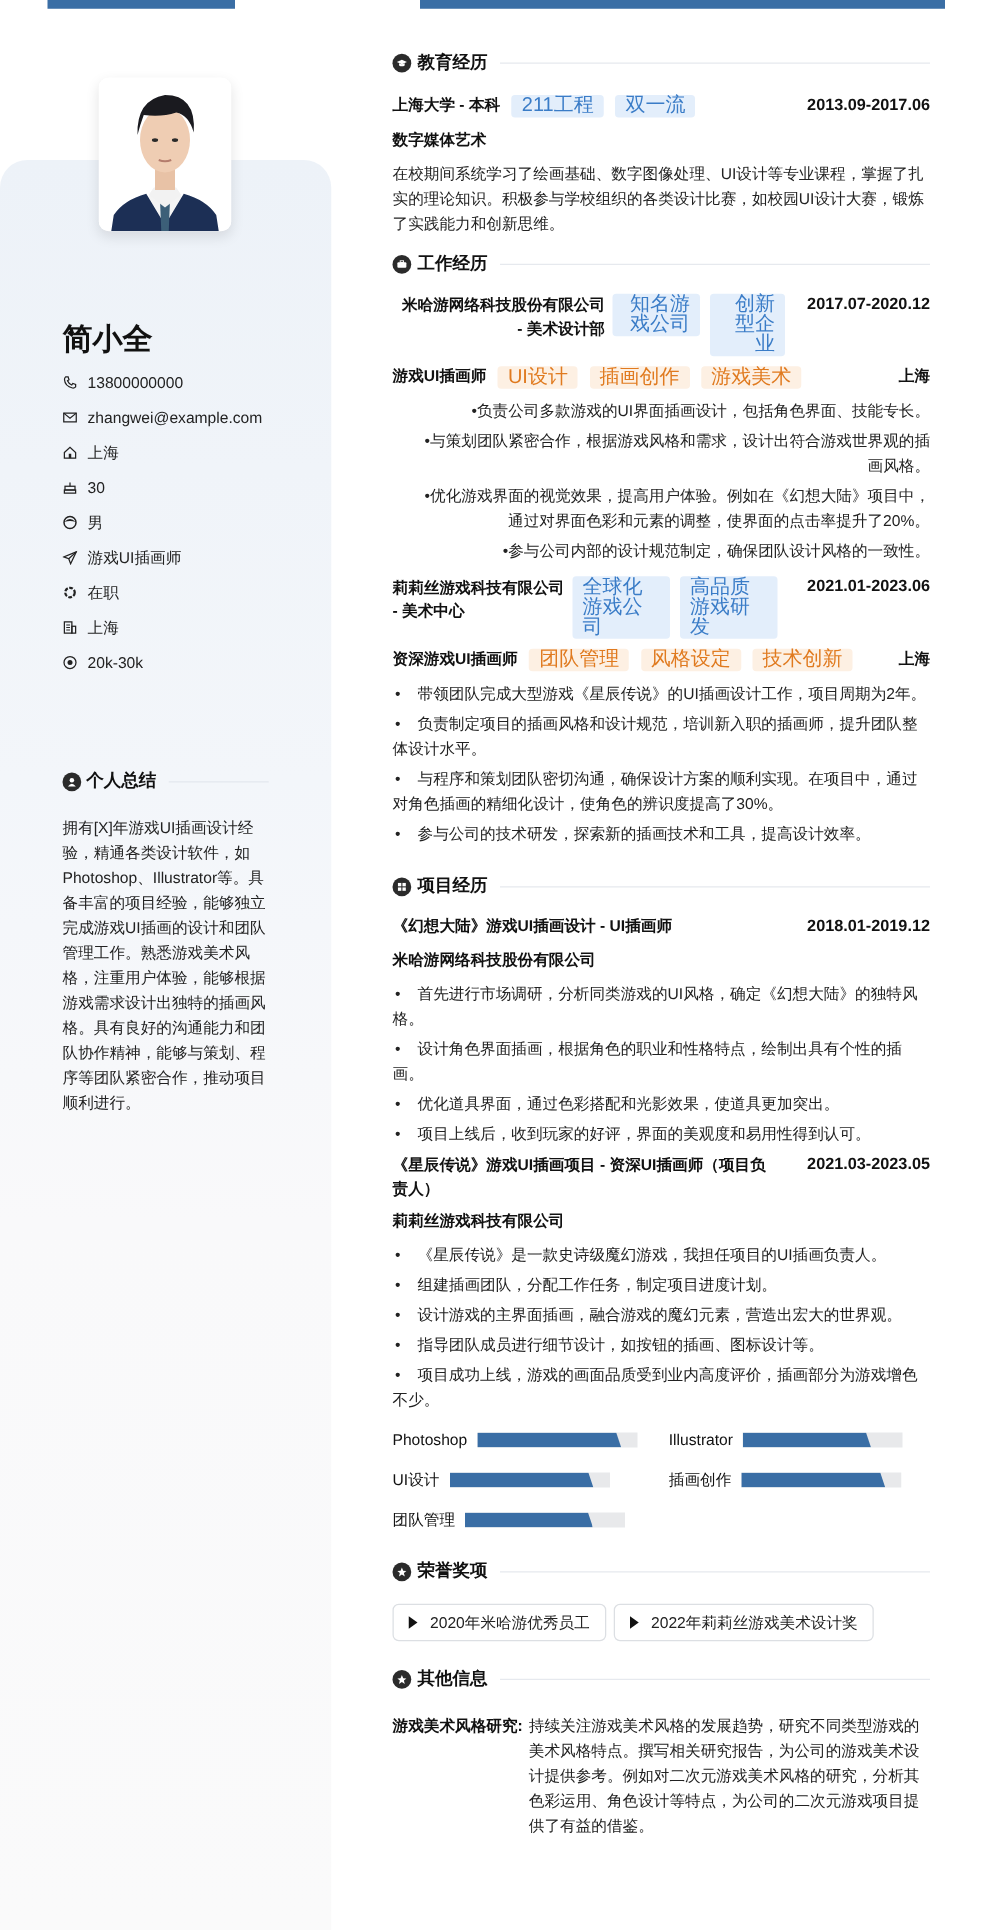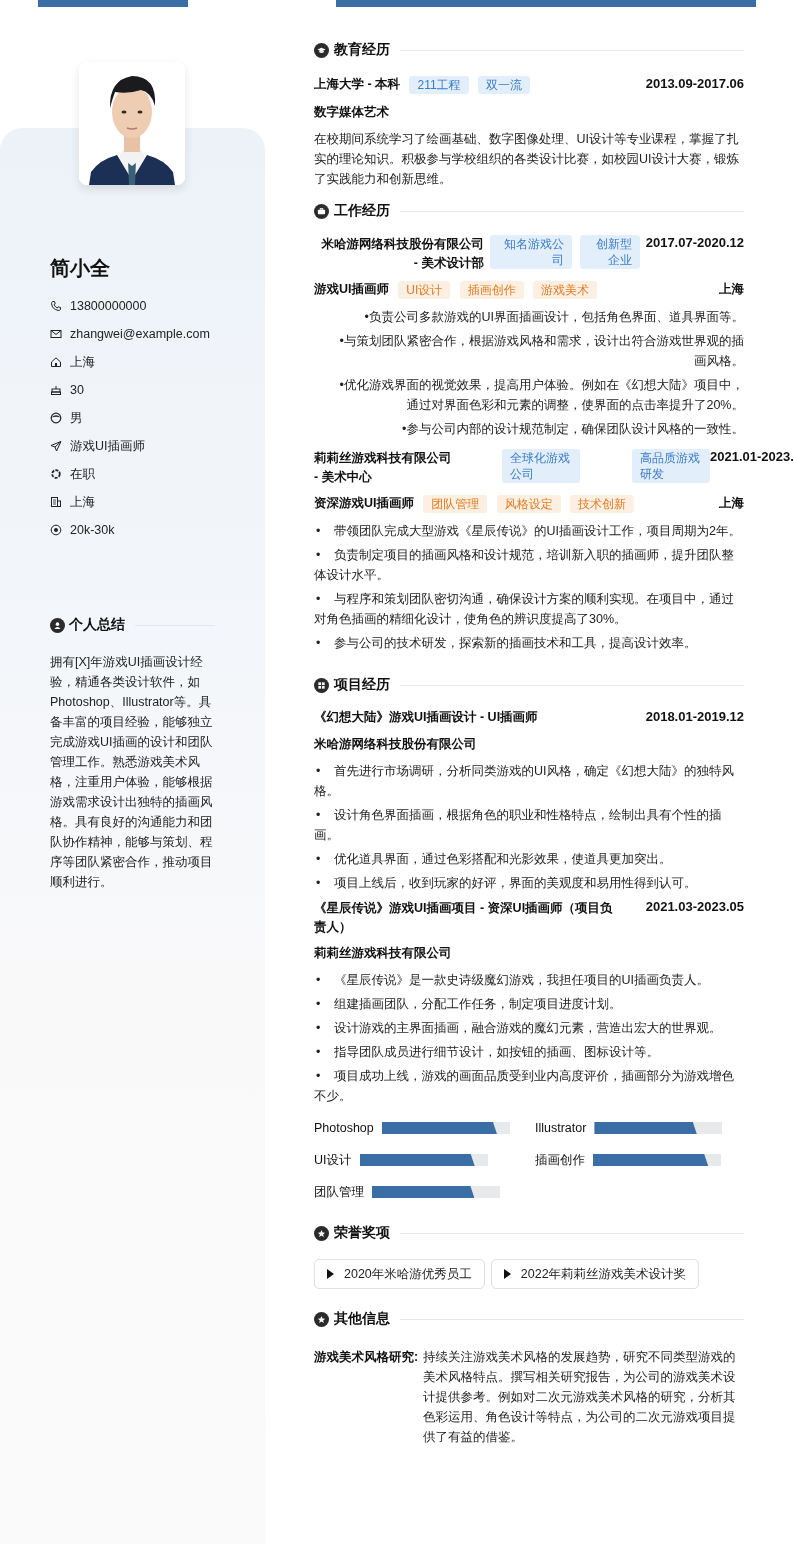--- a/index.html
+++ b/index.html
@@ -13,42 +13,42 @@
   .sidebar-bg {
     position: absolute; left: 0; top: 128px; width: 265px; height: 1416px;
     border-radius: 22px 22px 0 0;
     background: linear-gradient(to bottom, #edf2f8 0%, #f3f6fa 35%, #f9f9fa 60%, #fafafa 100%);
   }
   .photo {
     position: absolute; left: 79px; top: 62px; width: 106px; height: 123px;
     background: #fff; border-radius: 8px; box-shadow: 0 4px 10px rgba(0,0,0,0.10);
     overflow: hidden;
   }
-  .name { position: absolute; left: 50px; top: 255px; font-size: 20px; font-weight: bold; color: #111; }
+  .name { position: absolute; left: 50px; top: 255px; font-size: 24px; font-weight: bold; color: #111; }
   .info-list { position: absolute; left: 50px; top: 292px; width: 210px; }
   .info-item { height: 28px; display: flex; align-items: center; font-size: 12.5px; color: #222; }
   .info-item .ic { width: 12px; height: 12px; margin-right: 8px; display: inline-flex; align-items: center; justify-content: center; }
   .info-item svg { width: 12px; height: 12px; }
 
   .sum-head { position: absolute; left: 50px; top: 616px; width: 165px; display: flex; align-items: center; }
   .sum-head .title { font-size: 14px; font-weight: bold; color: #111; margin-left: 4px; }
   .sum-head .line { flex: 1; height: 1px; background: #e4e8ee; margin-left: 10px; }
   .summary { position: absolute; left: 50px; top: 652px; width: 168px; font-size: 12.5px; line-height: 20px; color: #222; }
 
   .main { position: absolute; left: 314px; top: 38px; width: 430px; }
   .sec-head { display: flex; align-items: center; height: 24px; }
   .sec-head .title { font-size: 14px; font-weight: bold; color: #111; margin-left: 5px; }
   .sec-head .line { flex: 1; height: 1px; background: #e6e9ee; margin-left: 10px; }
   .circ-ic { width: 15px; height: 15px; border-radius: 50%; background: #2b2b2b; display: inline-flex; align-items: center; justify-content: center; }
   .circ-ic svg { width: 9px; height: 9px; }
 
   .row { display: flex; justify-content: space-between; align-items: flex-start; }
   .bold { font-weight: bold; color: #111; font-size: 12.5px; }
   .date { font-weight: bold; color: #111; font-size: 13px; white-space: nowrap; }
-  .tag { display: inline-block; font-size: 12px; padding: 1px 8px; border-radius: 3px; margin-left: 6px; line-height: 16px; vertical-align: top; }
+  .tag { display: inline-block; font-size: 16px; padding: 1px 8px; border-radius: 3px; margin-left: 6px; line-height: 16px; vertical-align: top; }
   .tag.blue { background: #e3eefb; color: #3a7cc7; }
   .tag.orange { background: #fdf0e3; color: #e07a1f; }
   .para { font-size: 12.5px; line-height: 20px; color: #222; }
   ul.bul { list-style: none; }
   ul.bul li { font-size: 12.5px; line-height: 20px; color: #222; margin-bottom: 4px; }
   ul.bul li::before { content: "•"; display: inline-block; width: 18px; padding-left: 2px; color: #222; }
 
   .skills { display: grid; grid-template-columns: 221px 209px; row-gap: 14px; margin-top: 13px; }
   .skill { display: flex; align-items: center; height: 18px; font-size: 12.5px; color: #111; }
   .skill .lbl { margin-right: 8px; white-space: nowrap; }
@@ -217,45 +217,45 @@
         </svg>
       </span>
     <span class="title">工作经历</span>
     <span class="line"></span>
   </div>
 
   <div style="margin-top:12px;text-align:right;">
     <div class="row">
       <div style="display:flex; align-items:flex-start;">
         <span class="bold" style="width:170px; line-height:19px;">米哈游网络科技股份有限公司 - 美术设计部</span>
-        <span class="tag blue" style="width:82px; margin-left:6px;">知名游戏公司</span>
+        <span class="tag blue" style="width:70px; margin-left:6px;">知名游戏公司</span>
         <span class="tag blue" style="width:60px; margin-left:8px;">创新型企业</span>
       </div>
       <span class="date">2017.07-2020.12</span>
     </div>
     <div class="row" style="margin-top:8px;">
       <div>
         <span class="bold">游戏UI插画师</span>
         <span class="tag orange">UI设计</span>
         <span class="tag orange">插画创作</span>
         <span class="tag orange">游戏美术</span>
       </div>
       <span class="bold">上海</span>
     </div>
     <ul class="bul" style="margin-top:8px;">
-      <li>负责公司多款游戏的UI界面插画设计，包括角色界面、道具界面等。</li>
+      <li>负责公司多款游戏的UI界面插画设计，包括角色界面、技能专长。</li>
       <li>与策划团队紧密合作，根据游戏风格和需求，设计出符合游戏世界观的插画风格。</li>
       <li>优化游戏界面的视觉效果，提高用户体验。例如在《幻想大陆》项目中，通过对界面色彩和元素的调整，使界面的点击率提升了20%。</li>
       <li>参与公司内部的设计规范制定，确保团队设计风格的一致性。</li>
     </ul>
   </div>
 
   <div style="margin-top:10px;">
     <div class="row">
-      <div style="display:flex; align-items:flex-start;gap:44px;">
+      <div style="display:flex; align-items:flex-start;">
         <span class="bold" style="width:140px; line-height:19px;">莉莉丝游戏科技有限公司 - 美术中心</span>
         <span class="tag blue" style="width:78px; margin-left:4px;">全球化游戏公司</span>
         <span class="tag blue" style="width:78px; margin-left:8px;">高品质游戏研发</span>
       </div>
       <span class="date">2021.01-2023.06</span>
     </div>
     <div class="row" style="margin-top:8px;">
       <div>
         <span class="bold">资深游戏UI插画师</span>
         <span class="tag orange">团队管理</span>

